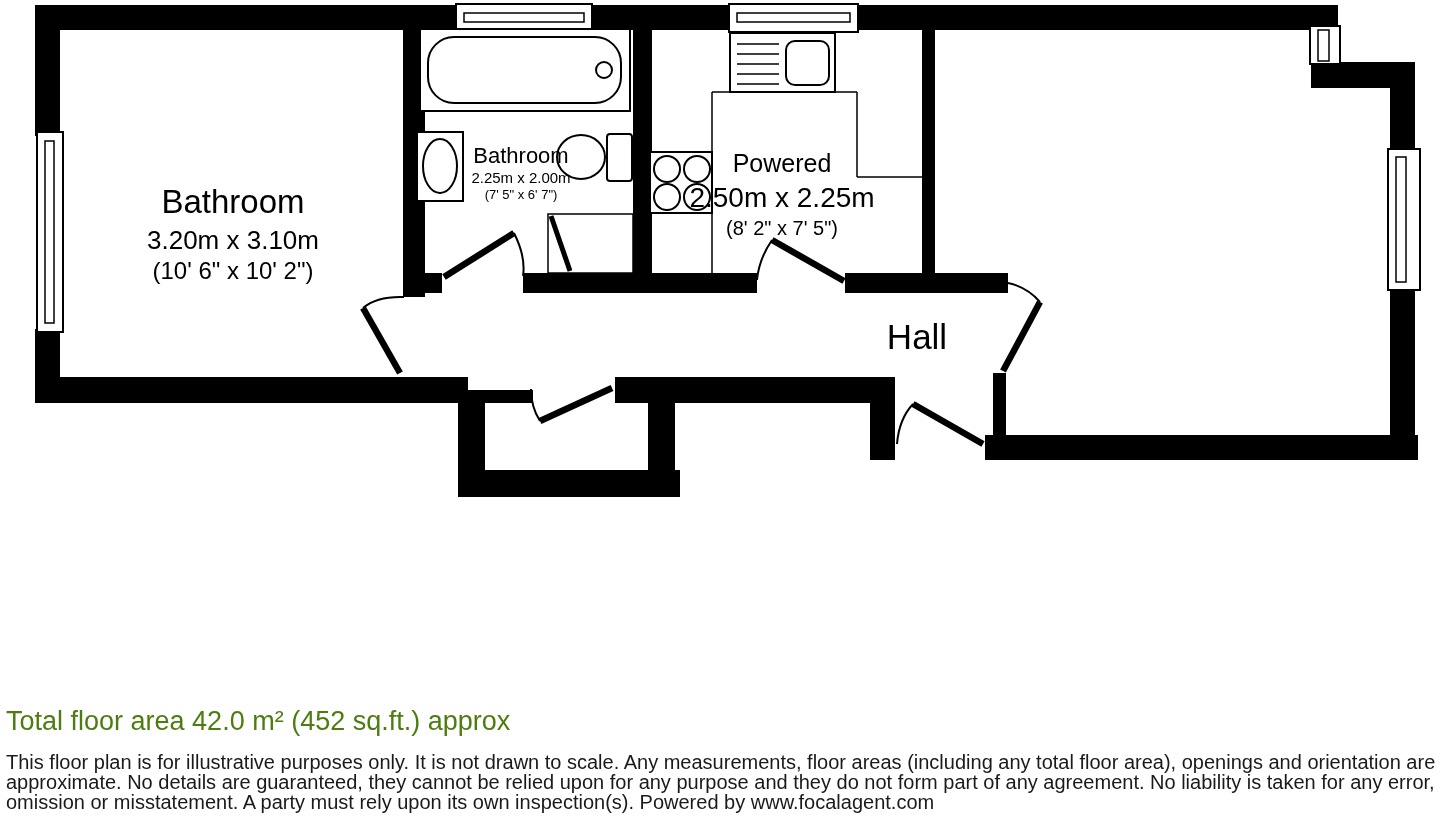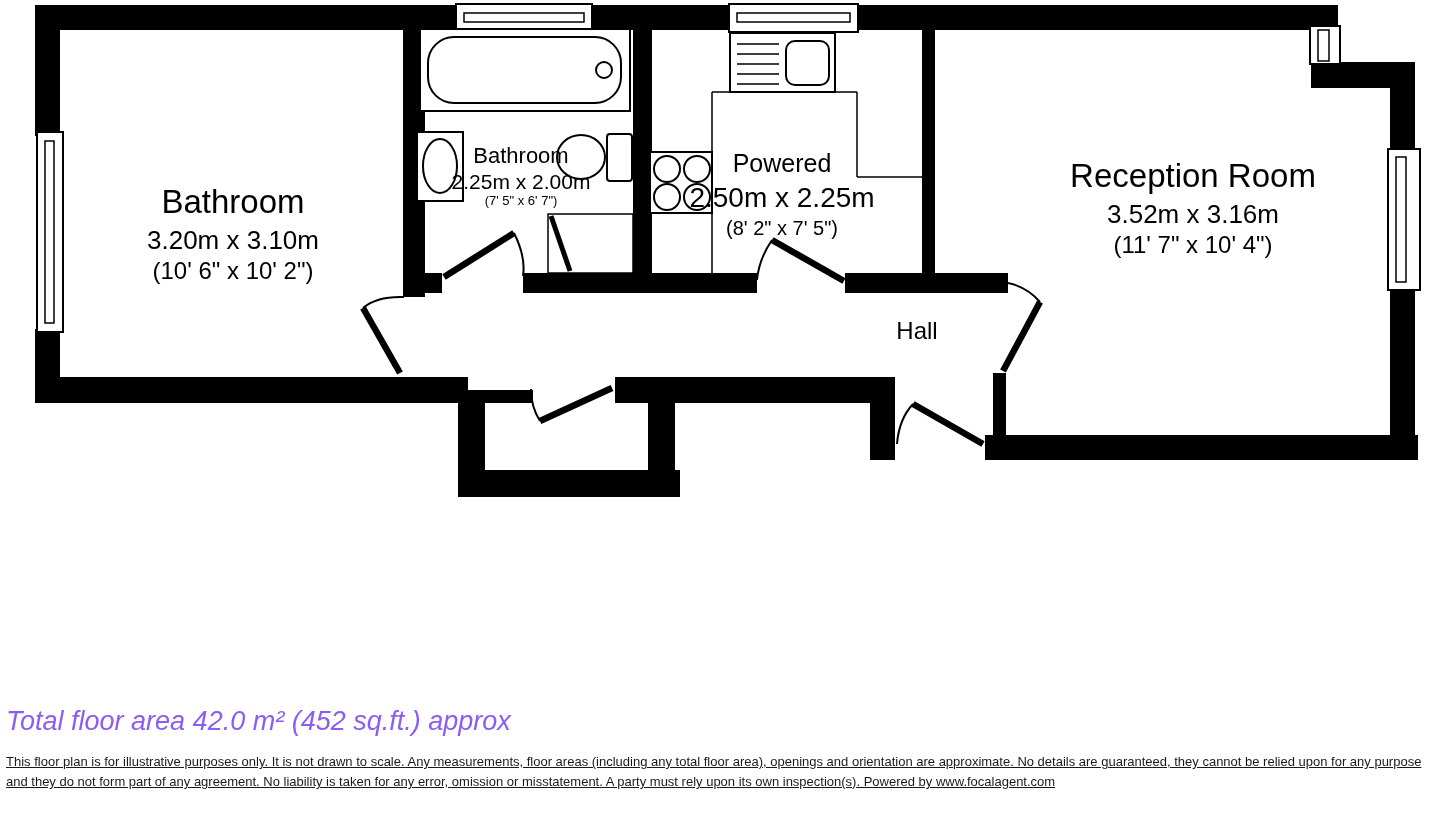--- a/index.html
+++ b/index.html
@@ -14,29 +14,29 @@
     text-align:center;white-space:nowrap;line-height:1.1;
   }
   .room-name{font-weight:400;}
   .lbl-bedroom .room-name,.lbl-reception .room-name{font-size:33px;}
   .lbl-bedroom .room-metric,.lbl-reception .room-metric{font-size:26px;margin-top:6px;}
   .lbl-bedroom .room-imperial,.lbl-reception .room-imperial{font-size:24px;margin-top:3px;}
   .lbl-kitchen .room-name{font-size:25px;}
   .lbl-kitchen .room-metric{font-size:28px;margin-top:5px;}
   .lbl-kitchen .room-imperial{font-size:20px;margin-top:4px;}
   .lbl-bathroom .room-name{font-size:22px;}
-  .lbl-bathroom .room-metric{font-size:21px;margin-top:2px;}
+  .lbl-bathroom .room-metric{font-size:15px;margin-top:2px;}
   .lbl-bathroom .room-imperial{font-size:13px;margin-top:1px;}
-  .lbl-hall .room-name{font-size:24px;}
+  .lbl-hall .room-name{font-size:35px;}
   #total-area{
-    position:absolute;left:6px;top:706px;font-size:27px;color:#8b5cf6;font-style:italic;
+    position:absolute;left:6px;top:706px;font-size:27px;color:#4d7c0f;
   }
   #disclaimer{
     position:absolute;left:6px;top:752px;width:1440px;
-    font-size:13px;line-height:20px;color:#1a1a1a;text-decoration:underline;
+    font-size:20px;line-height:20px;color:#1a1a1a;
   }
 </style>
 </head>
 <body>
 
 <div id="stage">
 
   <svg id="plan-svg" width="1450" height="816" viewBox="0 0 1450 816" fill="none" stroke="none">
 
     <g fill="#000000">
@@ -158,25 +158,20 @@
     <span class="room-metric">2.25m x 2.00m</span>
     <span class="room-imperial">(7' 5" x 6' 7")</span>
   </div>
 
   <div class="room-label lbl-kitchen" style="left:782px;top:150px">
     <span class="room-name">Powered</span>
     <span class="room-metric">2.50m x 2.25m</span>
     <span class="room-imperial">(8' 2" x 7' 5")</span>
   </div>
 
-  <div class="room-label lbl-reception" style="left:1193px;top:158px">
-    <span class="room-name">Reception Room</span>
-    <span class="room-metric">3.52m x 3.16m</span>
-    <span class="room-imperial">(11' 7" x 10' 4")</span>
-  </div>
 
   <div class="room-label lbl-hall" style="left:917px;top:318px">
     <span class="room-name">Hall</span>
   </div>
 
   <div id="total-area">Total floor area 42.0 m² (452 sq.ft.) approx</div>
   <div id="disclaimer">This floor plan is for illustrative purposes only. It is not drawn to scale. Any measurements, floor areas (including any total floor area), openings and orientation are approximate. No details are guaranteed, they cannot be relied upon for any purpose and they do not form part of any agreement. No liability is taken for any error, omission or misstatement. A party must rely upon its own inspection(s). Powered by www.focalagent.com</div>
 
 </div>
 

